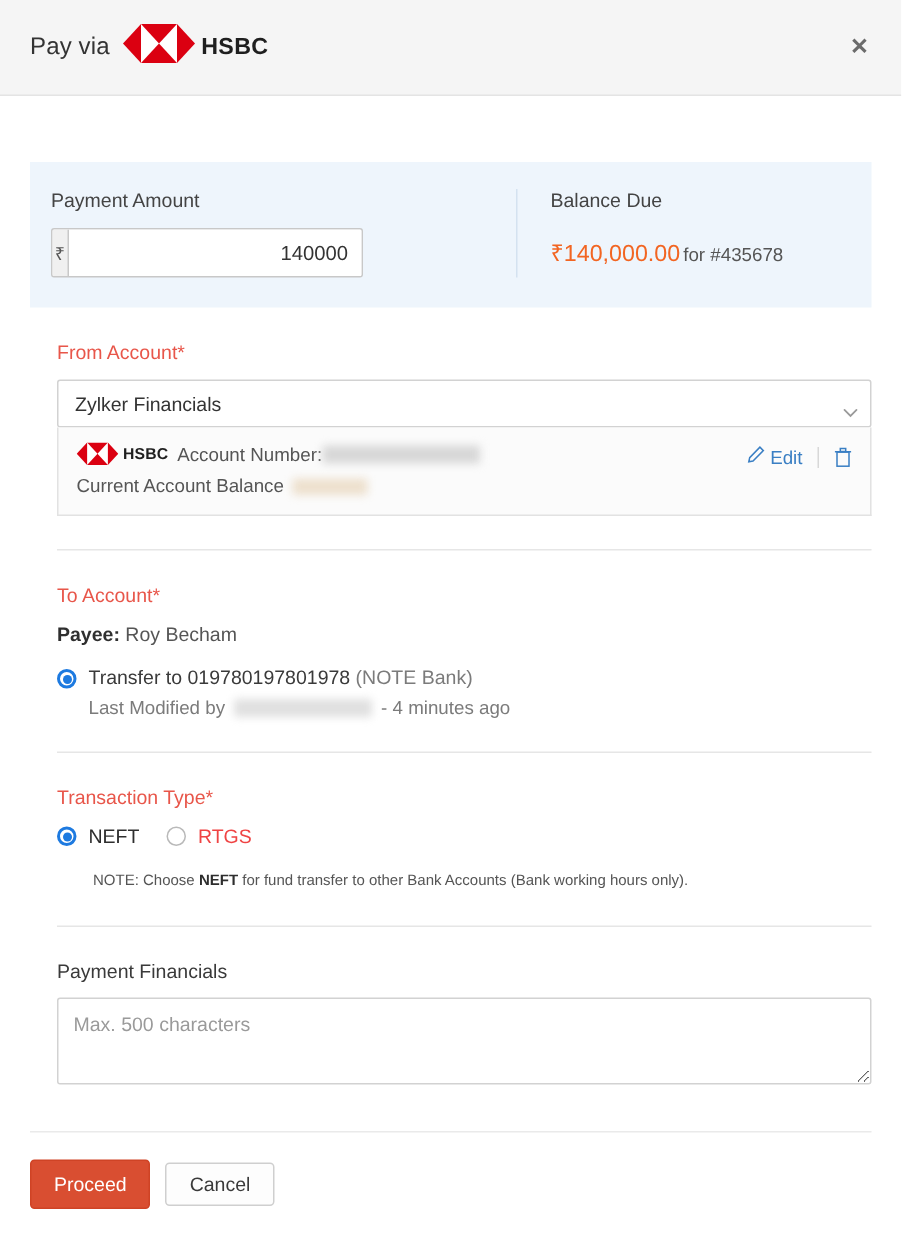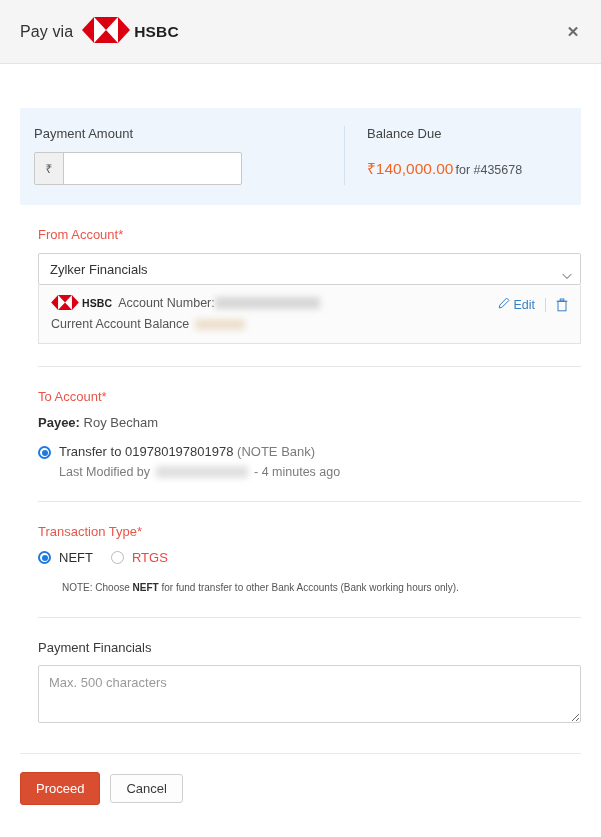--- a/index.html
+++ b/index.html
@@ -313,20 +313,21 @@
     <span class="close-btn">✕</span>
   </div>
 
   <div class="modal-body">
 
     <div class="summary-panel">
       <div class="sp-left">
         <div class="sp-label">Payment Amount</div>
         <div class="amount-input">
           <div class="amount-prefix">₹</div>
+          <input class="amount-value" type="text" value="140000" style="">
         </div>
       </div>
       <div class="sp-right">
         <div class="sp-label">Balance Due</div>
         <div class="balance-row">
           <span class="balance-amount">₹140,000.00</span><span class="balance-for">for #435678</span>
         </div>
       </div>
     </div>
 

